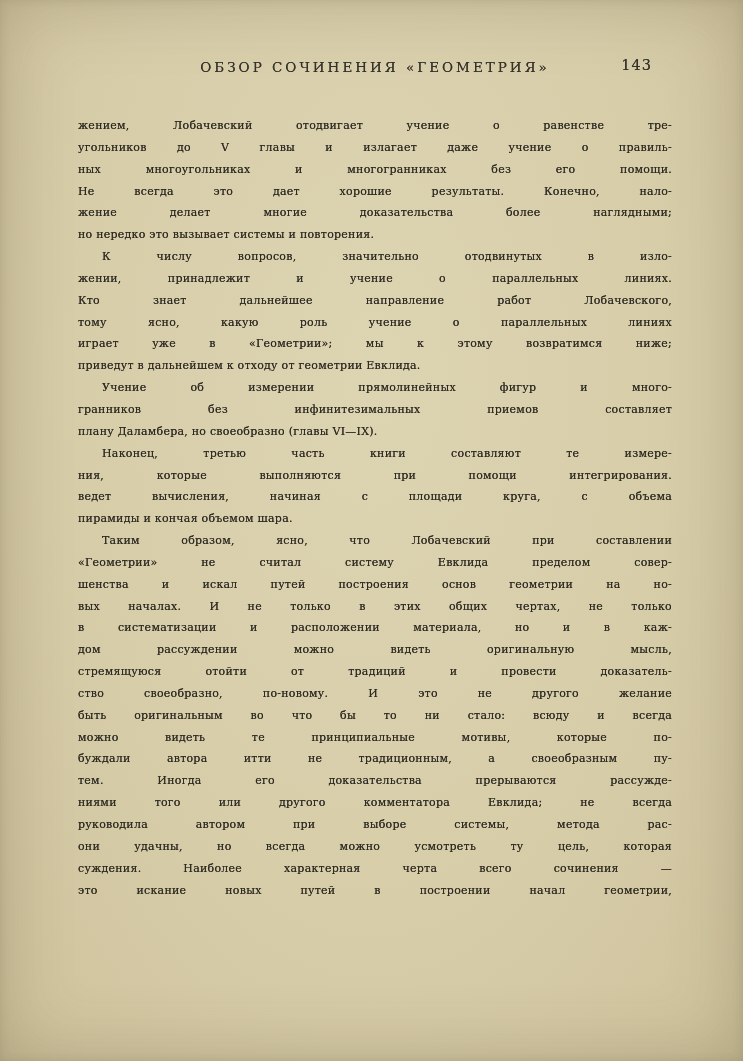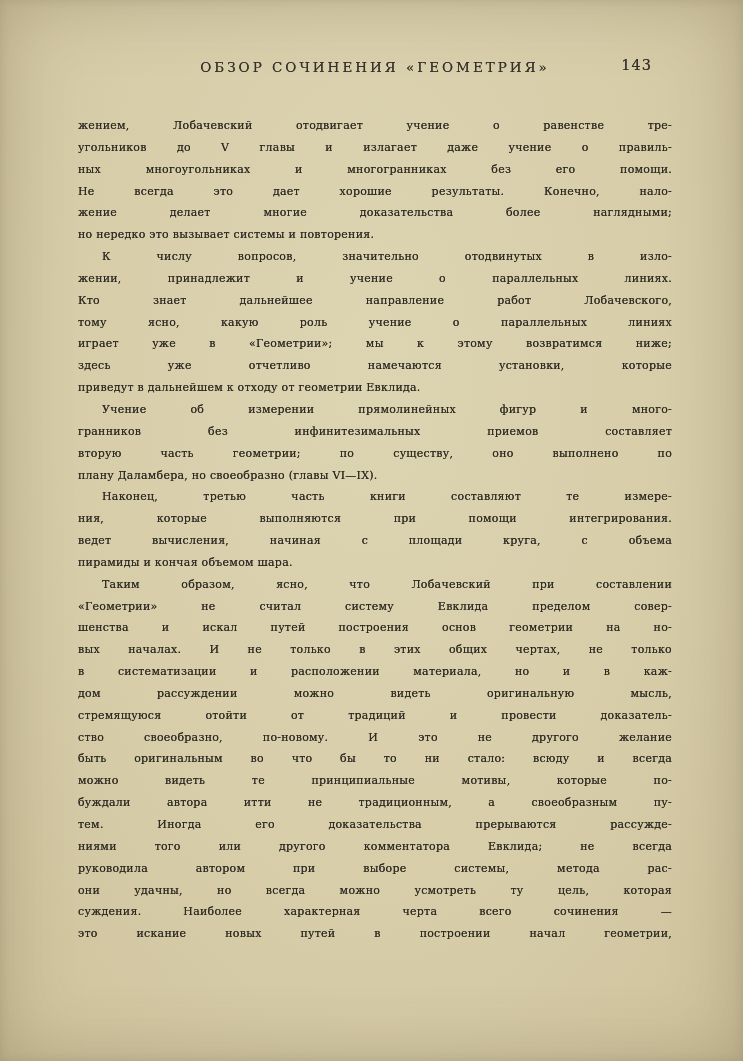--- a/index.html
+++ b/index.html
@@ -78,27 +78,25 @@
         <span class="line">Не всегда это дает хорошие результаты. Конечно, нало-</span>
         <span class="line">жение делает многие доказательства более наглядными;</span>
         <span class="line end">но нередко это вызывает системы и повторения.</span>
       </p>
       <p class="para">
         <span class="line indent">К числу вопросов, значительно отодвинутых в изло-</span>
         <span class="line">жении, принадлежит и учение о параллельных линиях.</span>
         <span class="line">Кто знает дальнейшее направление работ Лобачевского,</span>
         <span class="line">тому ясно, какую роль учение о параллельных линиях</span>
         <span class="line">играет уже в «Геометрии»; мы к этому возвратимся ниже;</span>
-        <span class="line">здесь уже отчетливо намечаются установки, которые</span>
         <span class="line end">приведут в дальнейшем к отходу от геометрии Евклида.</span>
       </p>
       <p class="para">
         <span class="line indent">Учение об измерении прямолинейных фигур и много-</span>
         <span class="line">гранников без инфинитезимальных приемов составляет</span>
-        <span class="line">вторую часть геометрии; по существу, оно выполнено по</span>
         <span class="line end">плану Даламбера, но своеобразно (главы VI—IX).</span>
       </p>
       <p class="para">
         <span class="line indent">Наконец, третью часть книги составляют те измере-</span>
         <span class="line">ния, которые выполняются при помощи интегрирования.</span>
         <span class="line">ведет вычисления, начиная с площади круга, с объема</span>
         <span class="line end">пирамиды и кончая объемом шара.</span>
       </p>
       <p class="para">
         <span class="line indent">Таким образом, ясно, что Лобачевский при составлении</span>

